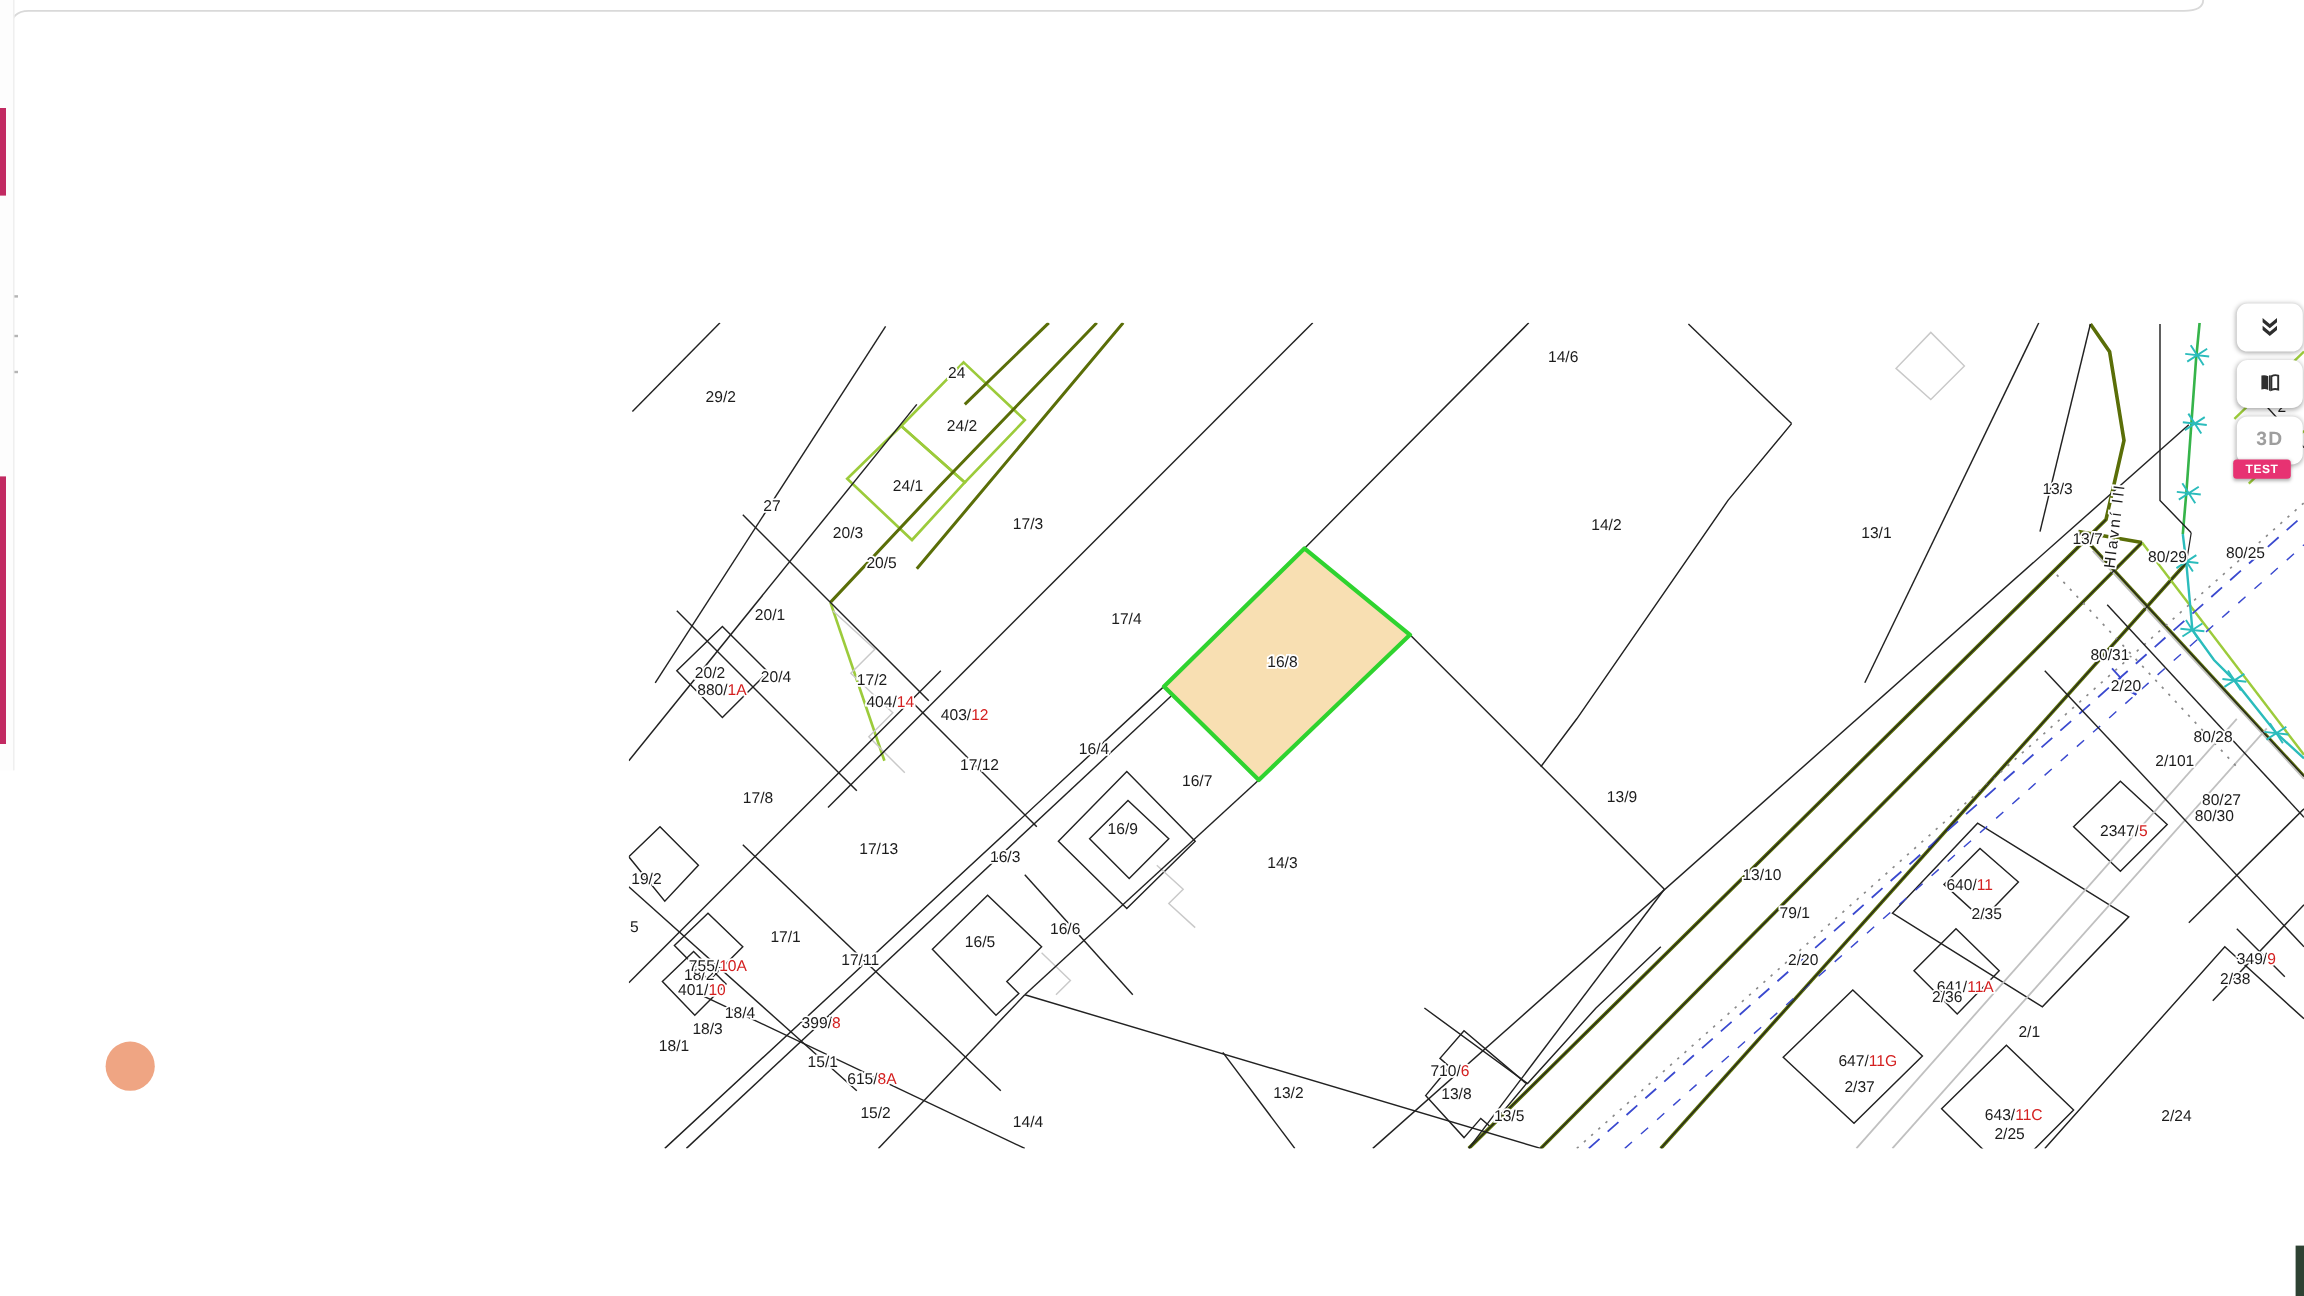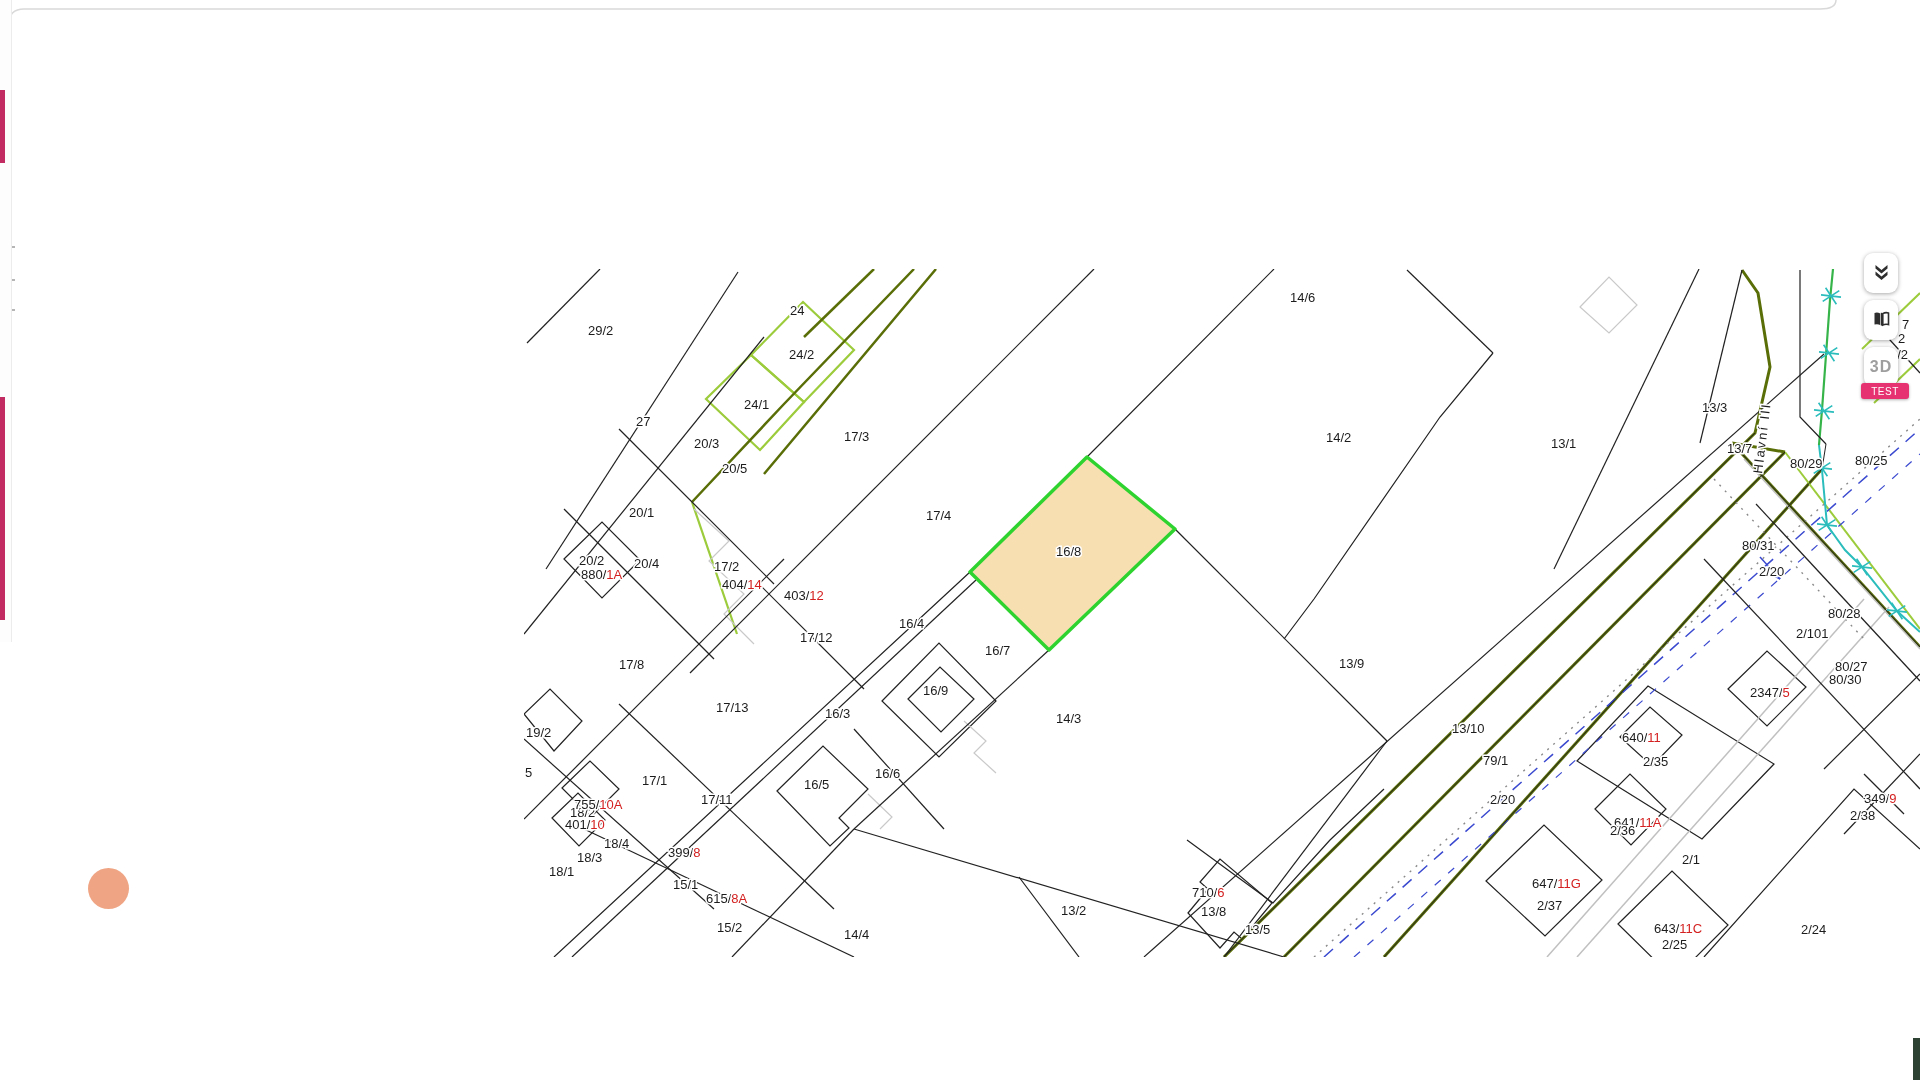--- a/index.html
+++ b/index.html
@@ -12,26 +12,26 @@
   .speck{left:12px;width:3px;height:2px;background:#b5b5b5;position:absolute;}
   
   #top-edge{left:0;top:0;width:1920px;height:120px;pointer-events:none;}
   
   #map-wrap{left:524px;top:269px;width:1396px;height:688px;background:#fff;}
   #map-svg{width:1396px;height:688px;display:block;}
   #map-svg text{font-family:"Liberation Sans",sans-serif;font-size:13px;
     paint-order:stroke;stroke:#ffffff;stroke-width:3px;fill:#1c1c1c;}
   
   #controls{left:1864px;top:253px;width:48px;}
-  .map-btn{width:34px;height:40px;background:#fff;border-radius:9px;border:0;
+  .map-btn{width:55px;height:40px;background:#fff;border-radius:9px;border:0;
     box-shadow:0 1px 4px rgba(0,0,0,.35);display:flex;align-items:center;justify-content:center;
     margin-bottom:7px;cursor:pointer;position:relative;}
   .btn-3d-label{font-size:16px;color:#9e9e9e;letter-spacing:1px;font-weight:bold;}
   #test-badge{position:absolute;left:-3px;bottom:-12px;width:48px;height:16px;border-radius:3px;
-    background:#e73272;color:#fff;font-size:10px;font-weight:normal;letter-spacing:.5px;
+    background:#e73272;color:#fff;font-size:10px;font-weight:bold;letter-spacing:.5px;
     display:flex;align-items:center;justify-content:center;box-shadow:0 1px 3px rgba(0,0,0,.3);}
   
   #orange-dot{left:88px;top:868px;width:41px;height:41px;border-radius:50%;}
   #corner-fragment{right:0;bottom:0;width:7px;height:42px;}
 </style>
 </head>
 <body>
 
 <div id="stage">
 

